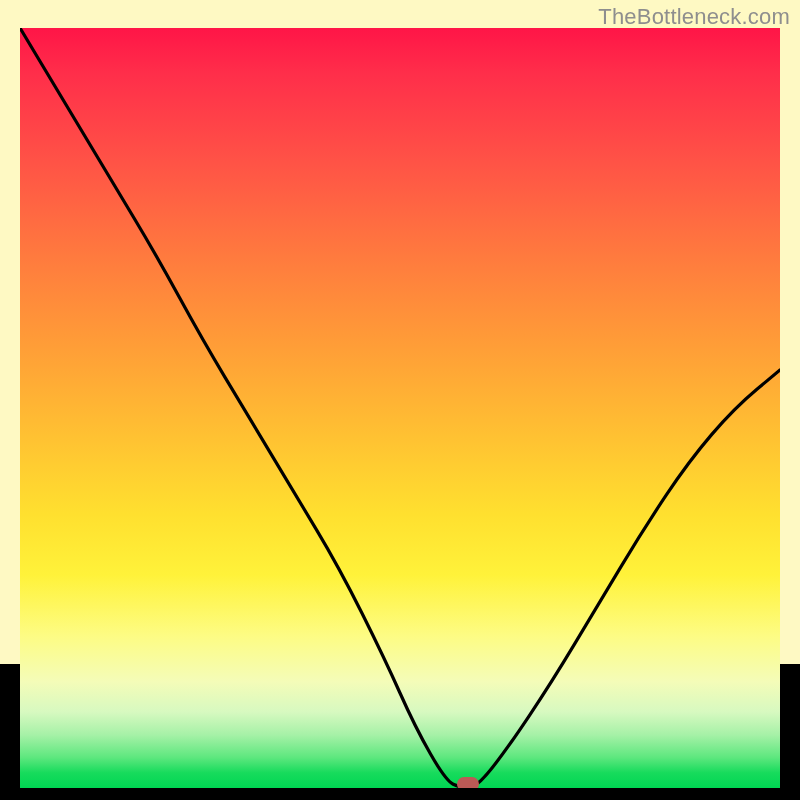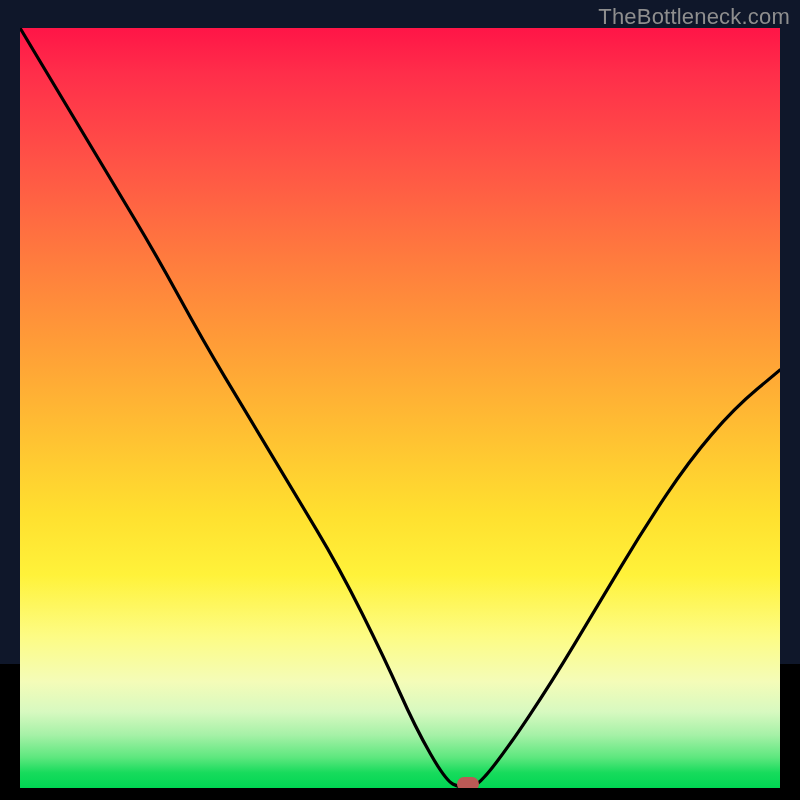--- a/index.html
+++ b/index.html
@@ -8,21 +8,21 @@
     width: 800px;
     height: 800px;
     background: #000;
     overflow: hidden;
     font-family: Arial, Helvetica, sans-serif;
   }
   .frame {
     position: relative;
     width: 800px;
     height: 664px;
-    background: #0f172a;
+    background: #fef9c3;
   }
   .watermark {
     position: absolute;
     top: 4px;
     right: 10px;
     color: #8e8e8e;
     font-size: 22px;
     font-weight: 500;
     letter-spacing: 0.2px;
     z-index: 10;

